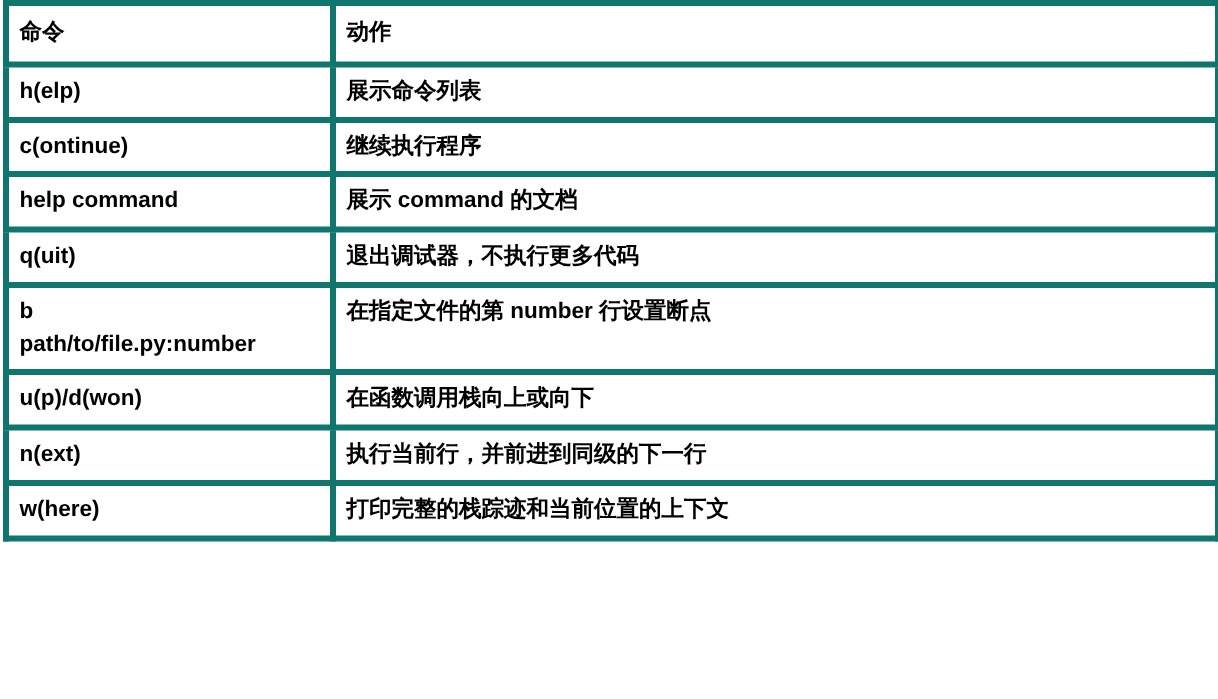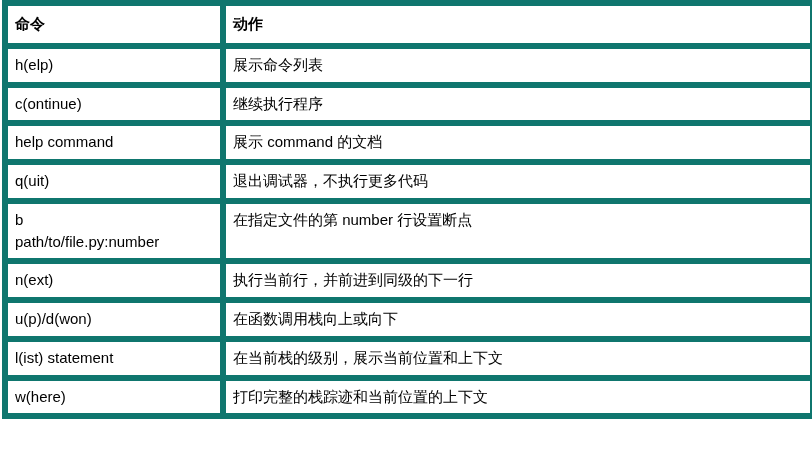--- a/index.html
+++ b/index.html
@@ -22,39 +22,40 @@
   table.cmd-table {
     border-collapse: collapse;
     width: 808px;
     margin-left: 2px;
     table-layout: fixed;
   }
   table.cmd-table col.c1 { width: 218px; }
   table.cmd-table col.c2 { width: 590px; }
   table.cmd-table th,
   table.cmd-table td {
-    border: 6px solid #0f766e;
+    border: 4px solid #0f766e;
     padding: 5px 7px 6px 7px;
     font-size: 15px;
     line-height: 1.45;
     vertical-align: top;
     text-align: left;
     font-weight: normal;
     word-wrap: break-word;
     overflow-wrap: break-word;
   }
   table.cmd-table thead th {
     font-weight: bold;
     background: #ffffff;
     font-size: 15px;
     padding-top: 7px;
     padding-bottom: 8px;
   }
   table.cmd-table tbody td {
     height: 21px;
+    font-weight: bold;
   }
   .cell-multiline {
     white-space: pre-line;
   }
 </style>
 </head>
 <body>
 
 <div class="table-wrap">
   <table class="cmd-table">
@@ -84,30 +85,26 @@
       <tr>
         <td>q(uit)</td>
         <td>退出调试器，不执行更多代码</td>
       </tr>
       <tr>
         <td class="cell-multiline">b
 path/to/file.py:number</td>
         <td>在指定文件的第 number 行设置断点</td>
       </tr>
       <tr>
-        <td>n(ext)</td>
-        <td>执行当前行，并前进到同级的下一行</td>
-      </tr>
-      <tr>
         <td>u(p)/d(won)</td>
         <td>在函数调用栈向上或向下</td>
       </tr>
       <tr>
-        <td>l(ist) statement</td>
-        <td>在当前栈的级别，展示当前位置和上下文</td>
+        <td>n(ext)</td>
+        <td>执行当前行，并前进到同级的下一行</td>
       </tr>
       <tr>
         <td>w(here)</td>
         <td>打印完整的栈踪迹和当前位置的上下文</td>
       </tr>
     </tbody>
   </table>
 </div>
 
 </body></html>

